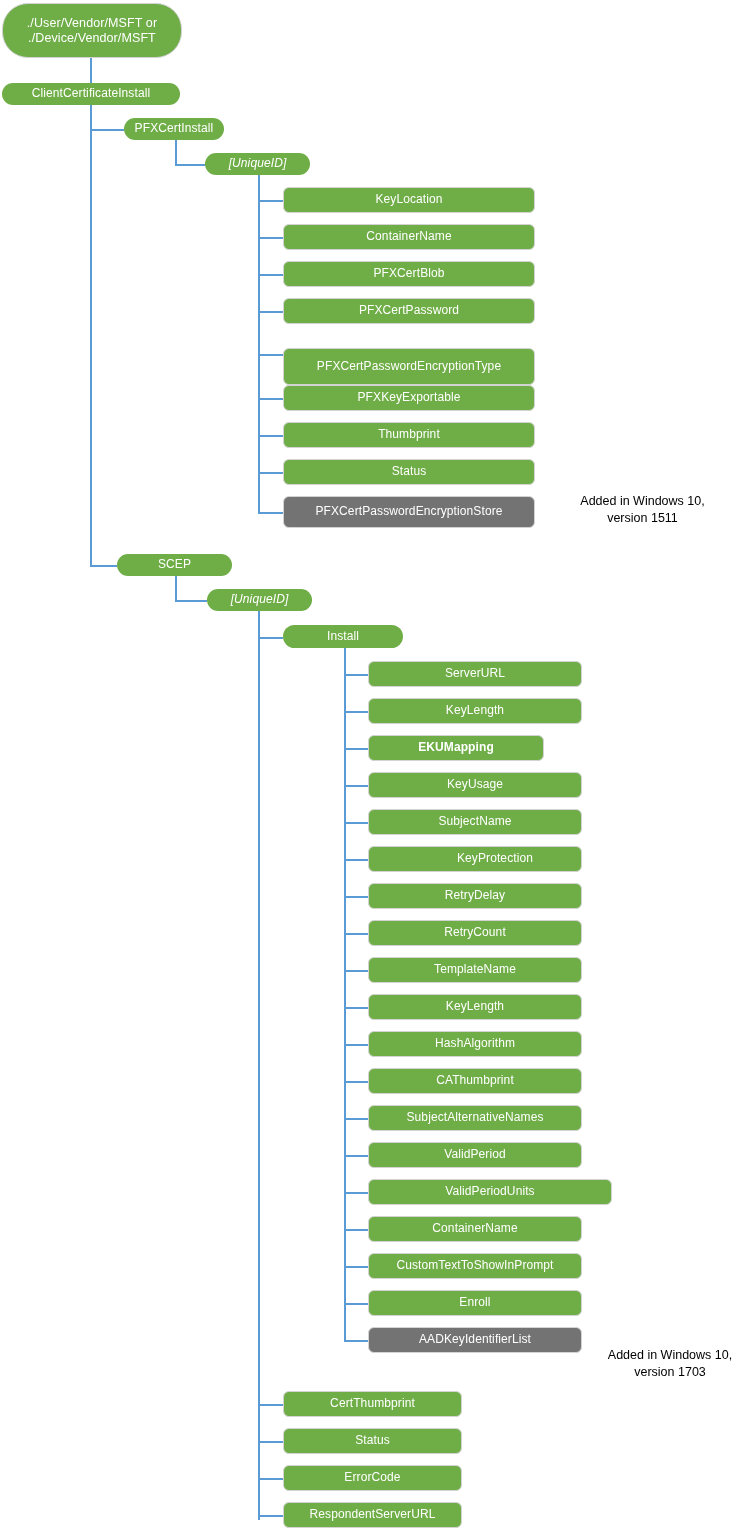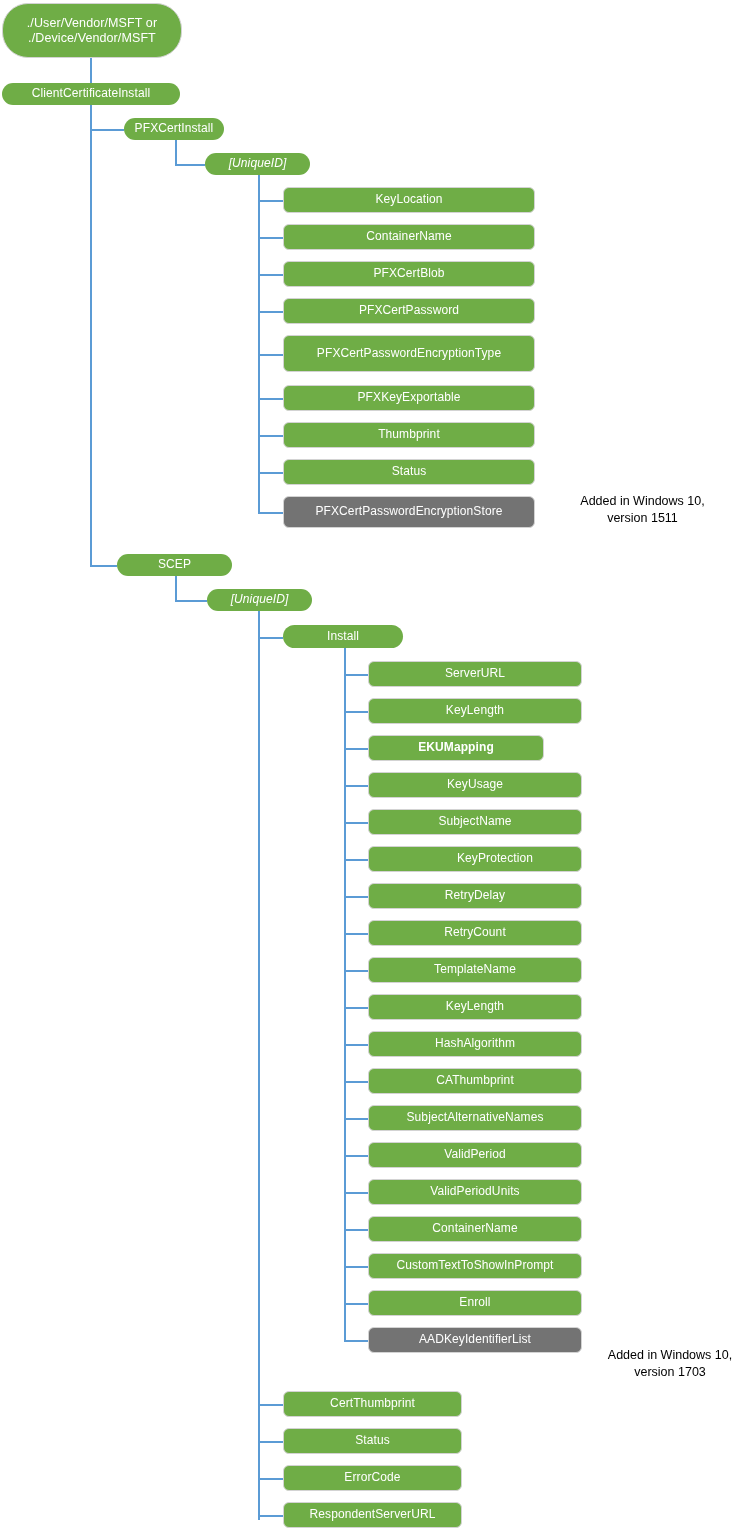--- a/index.html
+++ b/index.html
@@ -73,21 +73,21 @@
     <div class="vline" style="left: 258px; top: 175px; height: 337px;"></div>
     <div class="hline" style="left: 258px; top: 200px; width: 25px;"></div>
     <div class="node green leaf" style="left: 283px; top: 187px; width: 252px; height: 26px;">KeyLocation</div>
     <div class="hline" style="left: 258px; top: 237px; width: 25px;"></div>
     <div class="node green leaf" style="left: 283px; top: 224px; width: 252px; height: 26px;">ContainerName</div>
     <div class="hline" style="left: 258px; top: 274px; width: 25px;"></div>
     <div class="node green leaf" style="left: 283px; top: 261px; width: 252px; height: 26px;">PFXCertBlob</div>
     <div class="hline" style="left: 258px; top: 311px; width: 25px;"></div>
     <div class="node green leaf" style="left: 283px; top: 298px; width: 252px; height: 26px;">PFXCertPassword</div>
     <div class="hline" style="left: 258px; top: 354px; width: 25px;"></div>
-    <div class="node green leaf" style="left: 283px; top: 335px; width: 252px; height: 37px;">PFXCertPasswordEncryptionType</div>
+    <div class="node green leaf" style="left: 283px; top: 348px; width: 252px; height: 37px;">PFXCertPasswordEncryptionType</div>
     <div class="hline" style="left: 258px; top: 398px; width: 25px;"></div>
     <div class="node green leaf" style="left: 283px; top: 385px; width: 252px; height: 26px;">PFXKeyExportable</div>
     <div class="hline" style="left: 258px; top: 435px; width: 25px;"></div>
     <div class="node green leaf" style="left: 283px; top: 422px; width: 252px; height: 26px;">Thumbprint</div>
     <div class="hline" style="left: 258px; top: 472px; width: 25px;"></div>
     <div class="node green leaf" style="left: 283px; top: 459px; width: 252px; height: 26px;">Status</div>
     <div class="hline" style="left: 258px; top: 512px; width: 25px;"></div>
     <div class="node blue leaf" style="left: 283px; top: 496px; width: 252px; height: 32px;">PFXCertPasswordEncryptionStore</div>
     <div class="note" style="left: 545px; top: 493px; width: 195px;">Added in Windows 10,
 version 1511</div>
@@ -122,21 +122,21 @@
     <div class="node green leaf" style="left: 368px; top: 994px; width: 214px; height: 26px;">KeyLength</div>
     <div class="hline" style="left: 344px; top: 1044px; width: 24px;"></div>
     <div class="node green leaf" style="left: 368px; top: 1031px; width: 214px; height: 26px;">HashAlgorithm</div>
     <div class="hline" style="left: 344px; top: 1081px; width: 24px;"></div>
     <div class="node green leaf" style="left: 368px; top: 1068px; width: 214px; height: 26px;">CAThumbprint</div>
     <div class="hline" style="left: 344px; top: 1118px; width: 24px;"></div>
     <div class="node green leaf" style="left: 368px; top: 1105px; width: 214px; height: 26px;">SubjectAlternativeNames</div>
     <div class="hline" style="left: 344px; top: 1155px; width: 24px;"></div>
     <div class="node green leaf" style="left: 368px; top: 1142px; width: 214px; height: 26px;">ValidPeriod</div>
     <div class="hline" style="left: 344px; top: 1192px; width: 24px;"></div>
-    <div class="node green leaf" style="left: 368px; top: 1179px; width: 214px; height: 26px;">ValidPeriodUnits</div>
+    <div class="node green leaf" style="left: 368px; top: 1179px; width: 244px; height: 26px;">ValidPeriodUnits</div>
     <div class="hline" style="left: 344px; top: 1229px; width: 24px;"></div>
     <div class="node green leaf" style="left: 368px; top: 1216px; width: 214px; height: 26px;">ContainerName</div>
     <div class="hline" style="left: 344px; top: 1266px; width: 24px;"></div>
     <div class="node green leaf" style="left: 368px; top: 1253px; width: 214px; height: 26px;">CustomTextToShowInPrompt</div>
     <div class="hline" style="left: 344px; top: 1303px; width: 24px;"></div>
     <div class="node green leaf" style="left: 368px; top: 1290px; width: 214px; height: 26px;">Enroll</div>
     <div class="hline" style="left: 344px; top: 1340px; width: 24px;"></div>
     <div class="node blue leaf" style="left: 368px; top: 1327px; width: 214px; height: 26px;">AADKeyIdentifierList</div>
     <div class="note" style="left: 590px; top: 1347px; width: 160px;">Added in Windows 10,
 version 1703</div>

